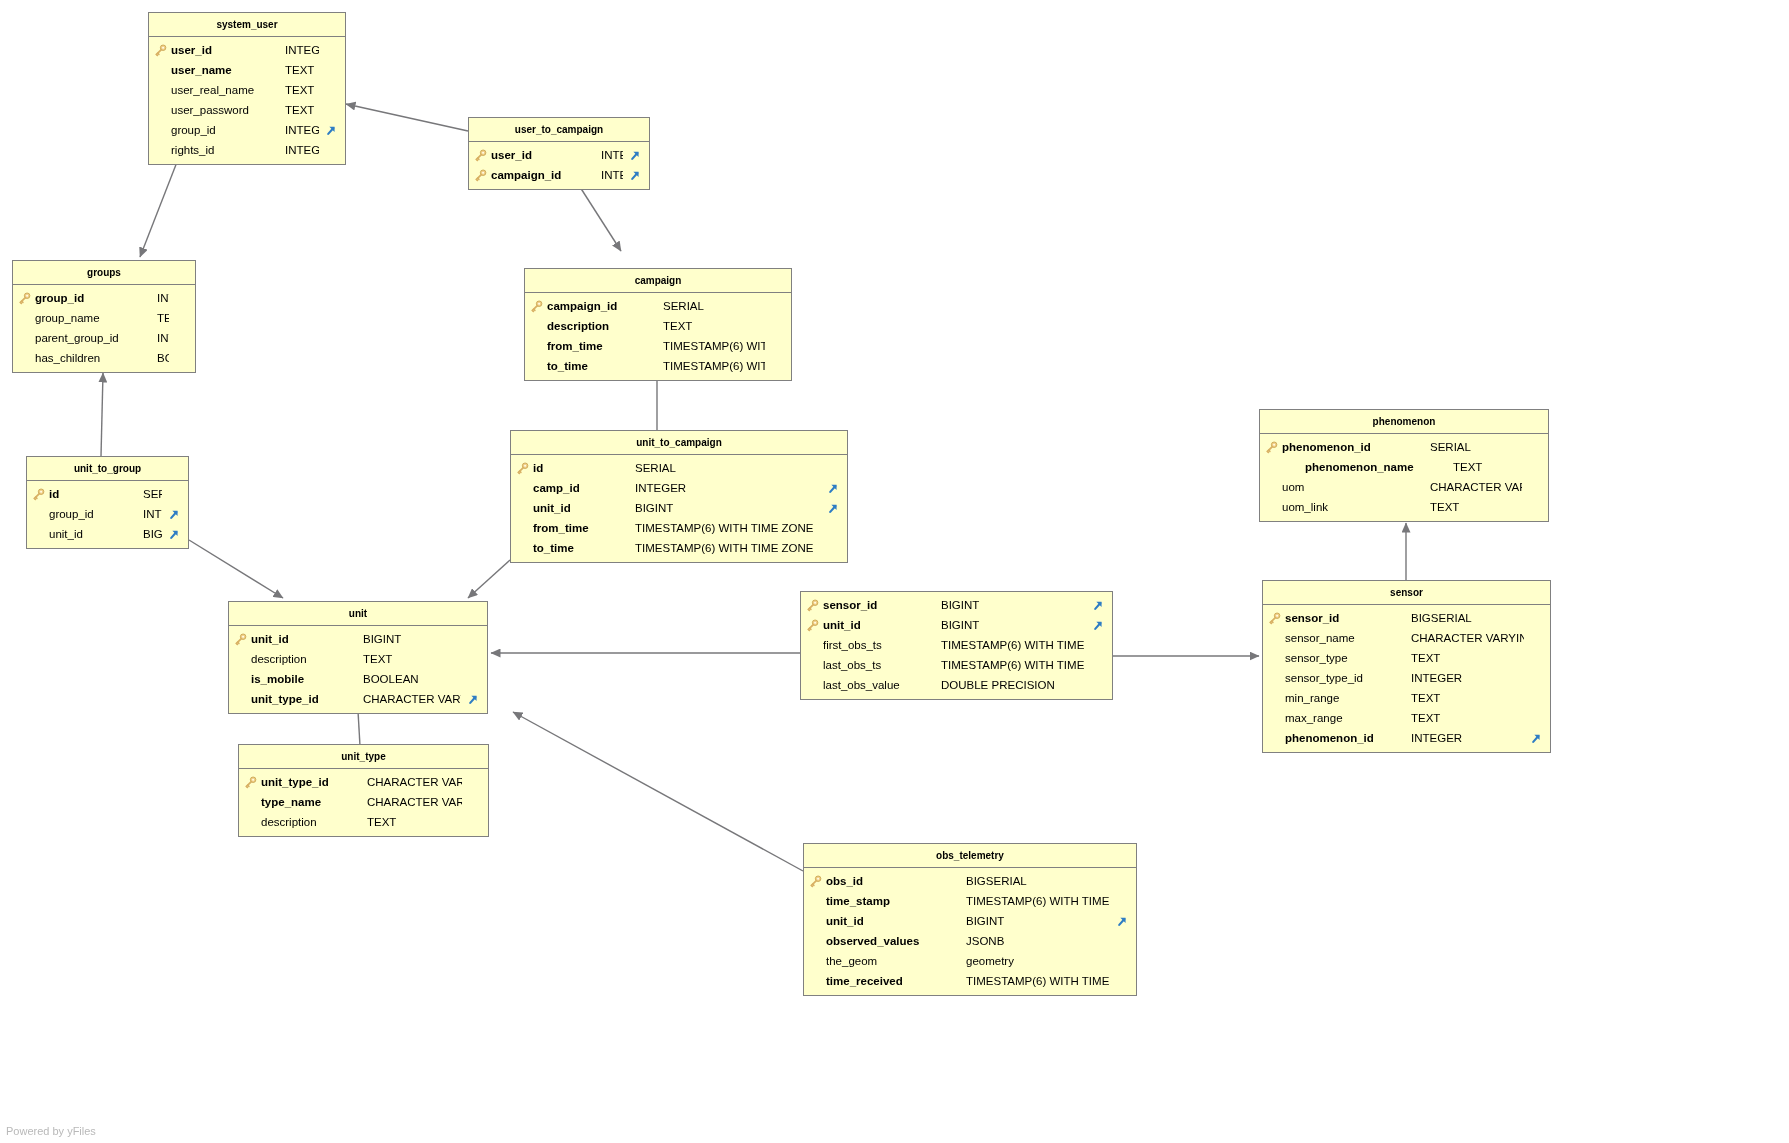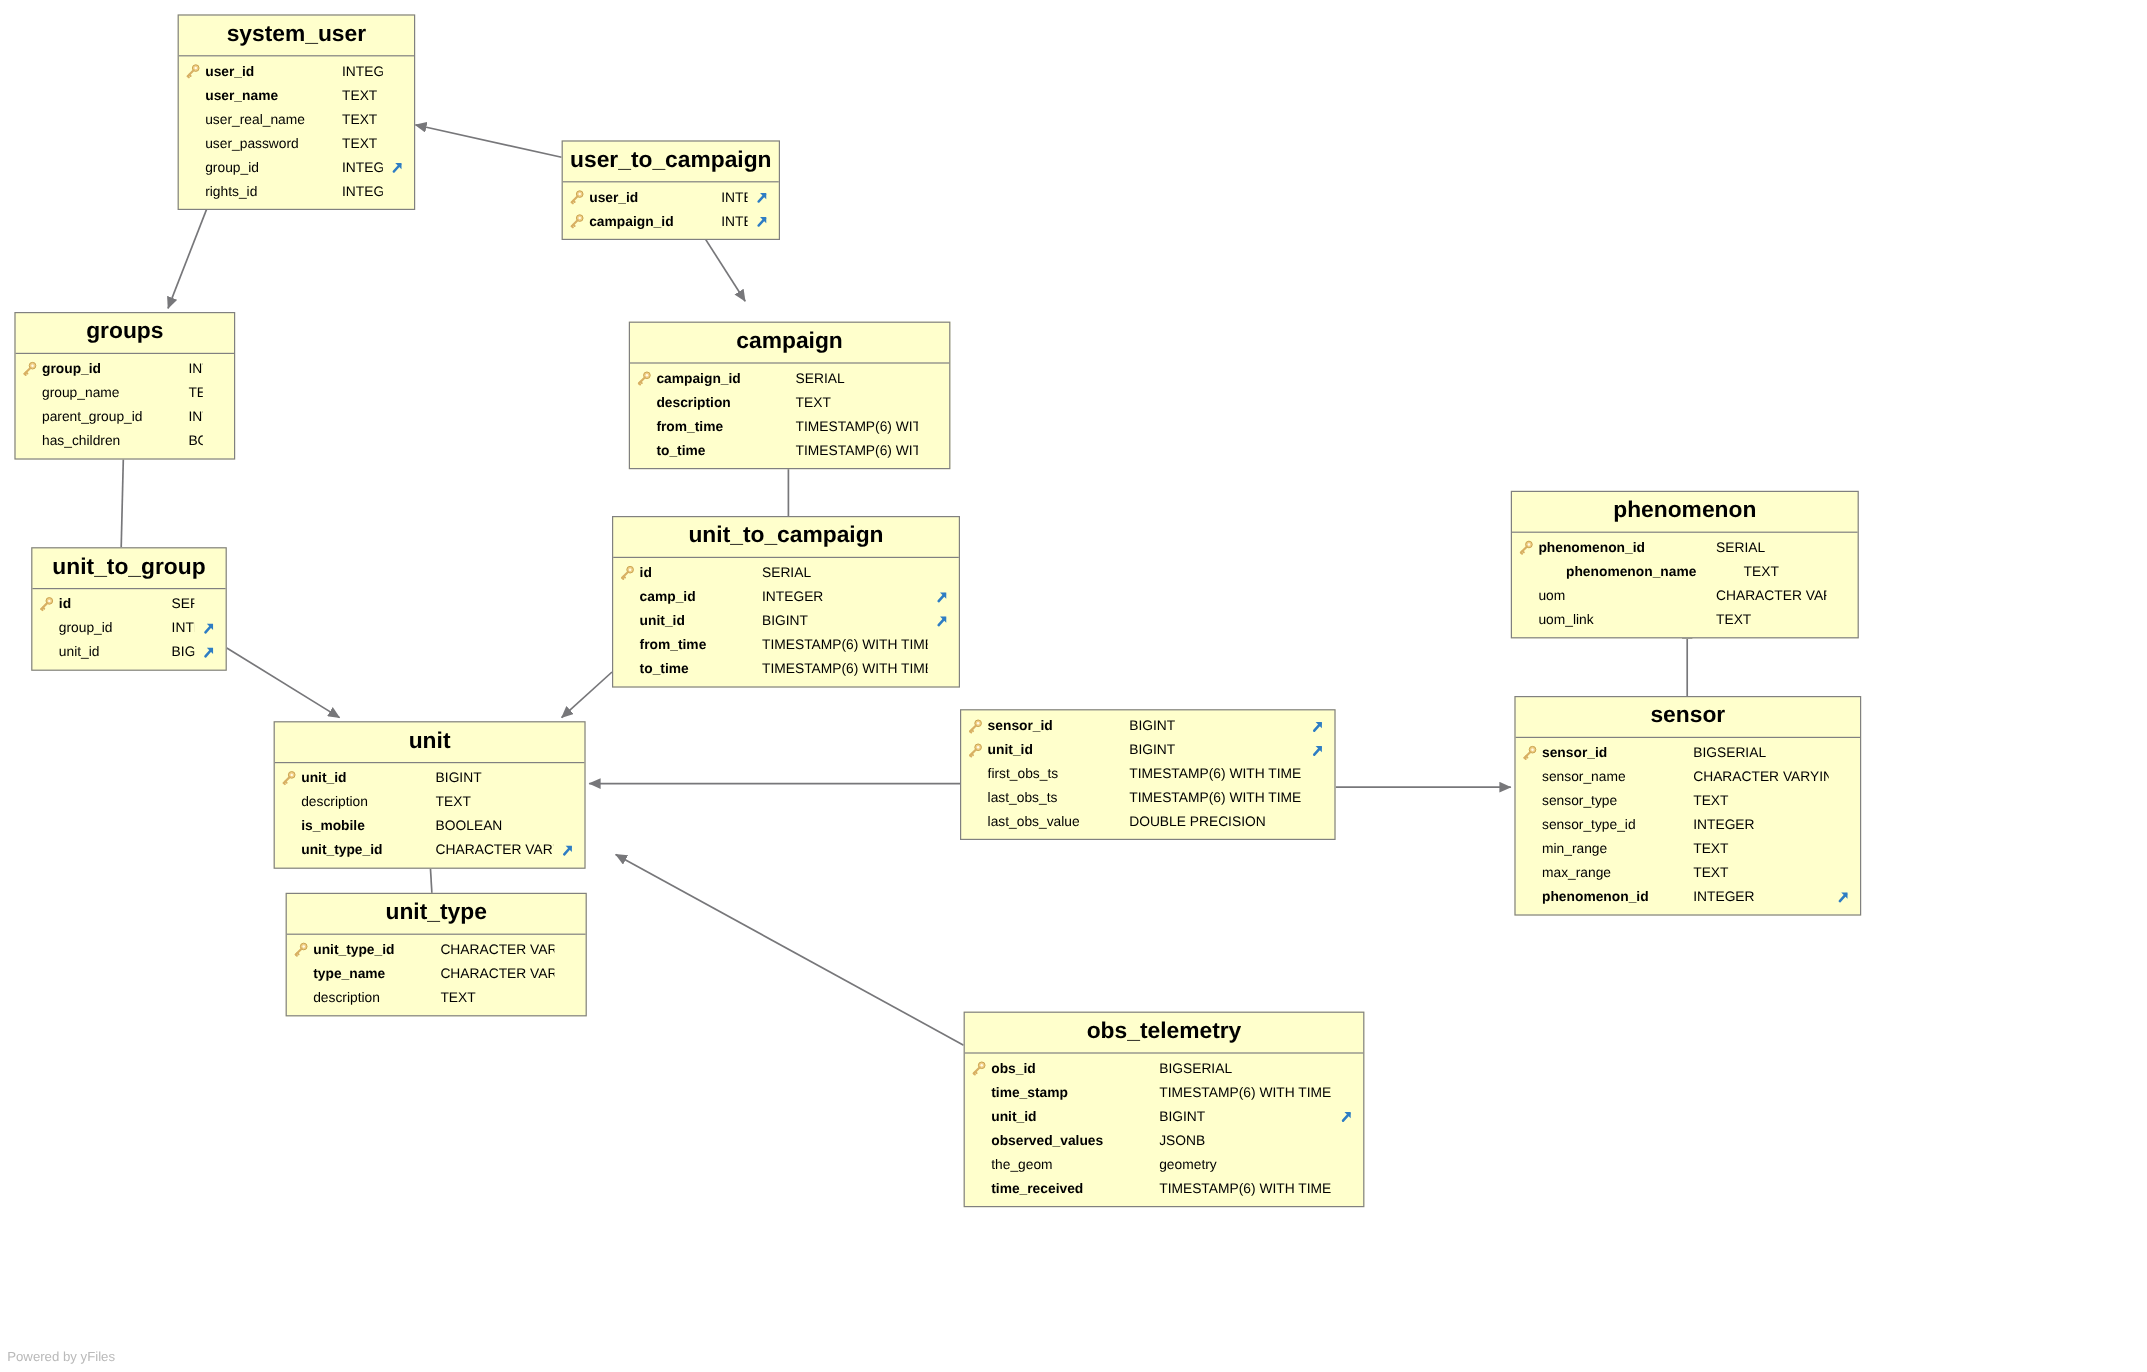--- a/index.html
+++ b/index.html
@@ -15,21 +15,21 @@
 
   .entity{
     position:absolute;
     background:#ffffcc;
     border:1px solid #808080;
     box-sizing:border-box;
   }
   .entity-title{
     text-align:center;
     font-weight:bold;
-    font-size:19px;
+    font-size:10px;
     color:#000;
     padding:6px 4px 6px 4px;
     border-bottom:1px solid #808080;
     letter-spacing:0px;
     line-height:1.1;
   }
   .attrs{padding:3px 0 4px 0;}
   .attr{
     display:flex;
     align-items:center;
@@ -301,21 +301,21 @@
             <div class="type">BIGINT</div>
             <div class="fkcell">
               <svg class="fk-icon" width="13" height="13" viewBox="0 0 16 16" xmlns="http://www.w3.org/2000/svg">
                 <path d="M5.2,12.2 L11.6,5.0" stroke="#2e7dc4" stroke-width="2.6" stroke-linecap="round"></path>
                 <path d="M6.6,3.4 L13.0,3.4 L13.0,9.8 z" fill="#2e7dc4"></path>
               </svg>
             </div>
           </div>
         </div>
       </div>
-      <div class="entity" style="left: 510px; top: 430px; width: 290px;">
+      <div class="entity" style="left: 510px; top: 430px; width: 338px;">
         <div class="entity-title">unit_to_campaign</div>
         <div class="attrs">
           <div class="attr pk req">
             <div class="keycell">
               <svg class="key-icon" width="13" height="13" viewBox="0 0 16 16" xmlns="http://www.w3.org/2000/svg">
                 <circle cx="11.2" cy="4.6" r="3.4" fill="#f0cf86" stroke="#c8a14e" stroke-width="1"></circle>
                 <circle cx="11.2" cy="4.6" r="1.25" fill="#fffbe8"></circle>
                 <path d="M9.0,6.9 L3.0,12.9" stroke="#d8b063" stroke-width="2.2" stroke-linecap="round"></path>
                 <path d="M4.6,11.3 L6.0,12.7" stroke="#d8b063" stroke-width="2.0" stroke-linecap="round"></path>
                 <path d="M3.0,12.9 L4.2,14.1" stroke="#d8b063" stroke-width="2.0" stroke-linecap="round"></path>

